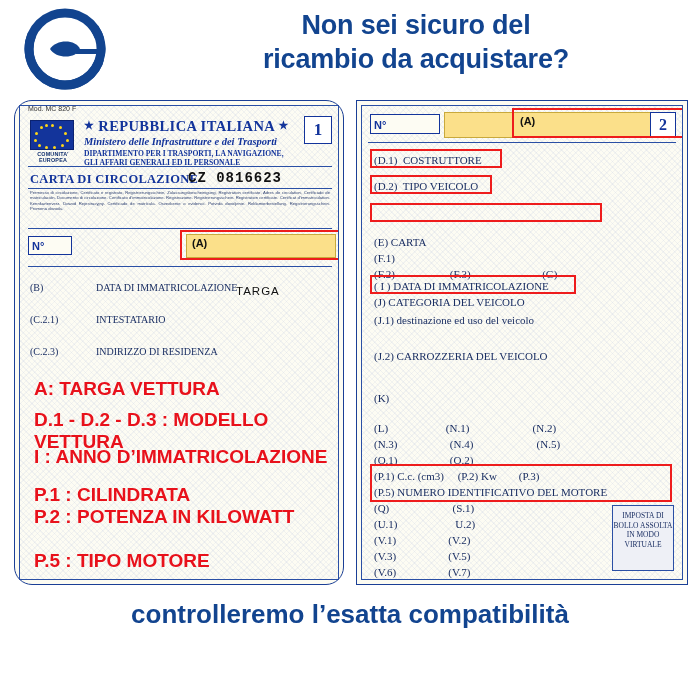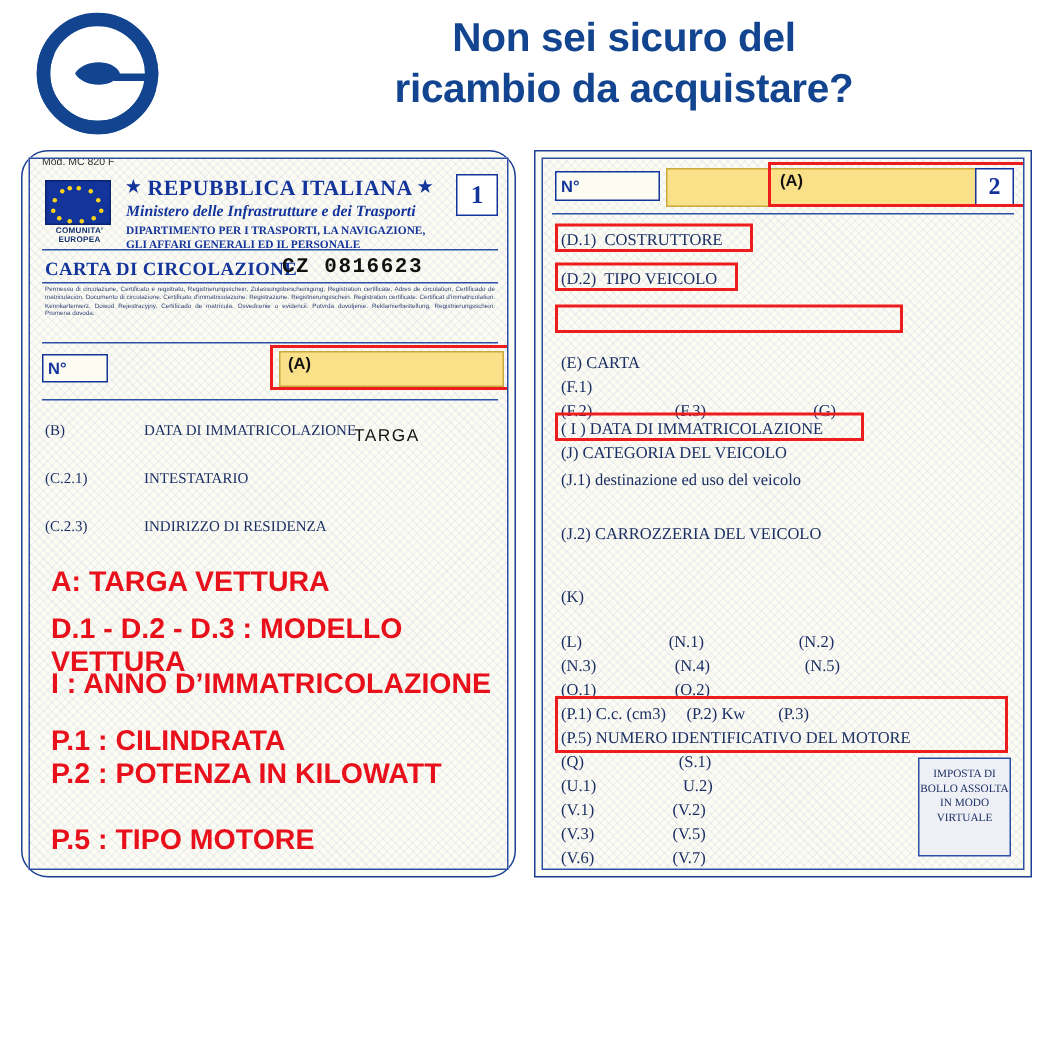--- a/index.html
+++ b/index.html
@@ -317,13 +317,14 @@
     <div class="rrow" style="left:12px;top:428px">(V.1)                   (V.2)</div>
     <div class="rrow" style="left:12px;top:444px">(V.3)                   (V.5)</div>
     <div class="rrow" style="left:12px;top:460px">(V.6)                   (V.7)</div>
     <div class="rrow" style="left:12px;top:455px;top:455px"></div>
 
     <div class="bollo">IMPOSTA DI BOLLO ASSOLTA IN MODO VIRTUALE</div>
   </div>
 </div>
 
 <div class="footer">
+  <div>controlleremo l’esatta compatibilità</div>
 </div>
 
 </body></html>

